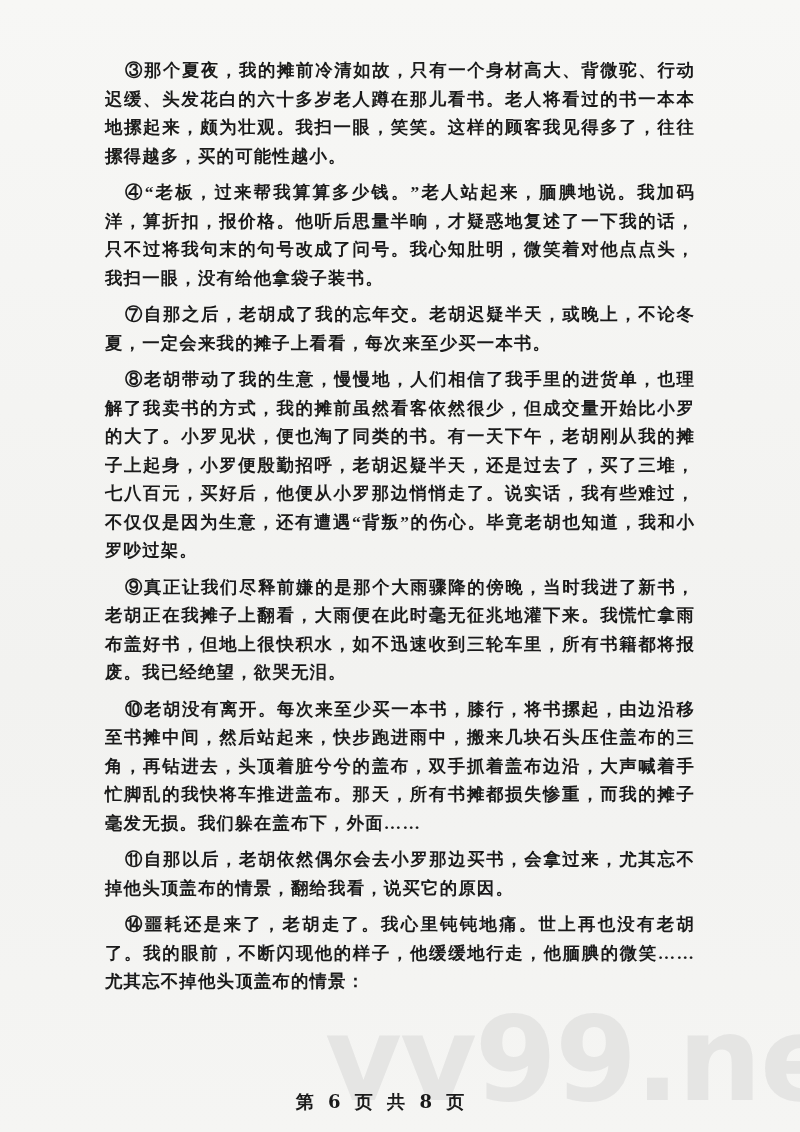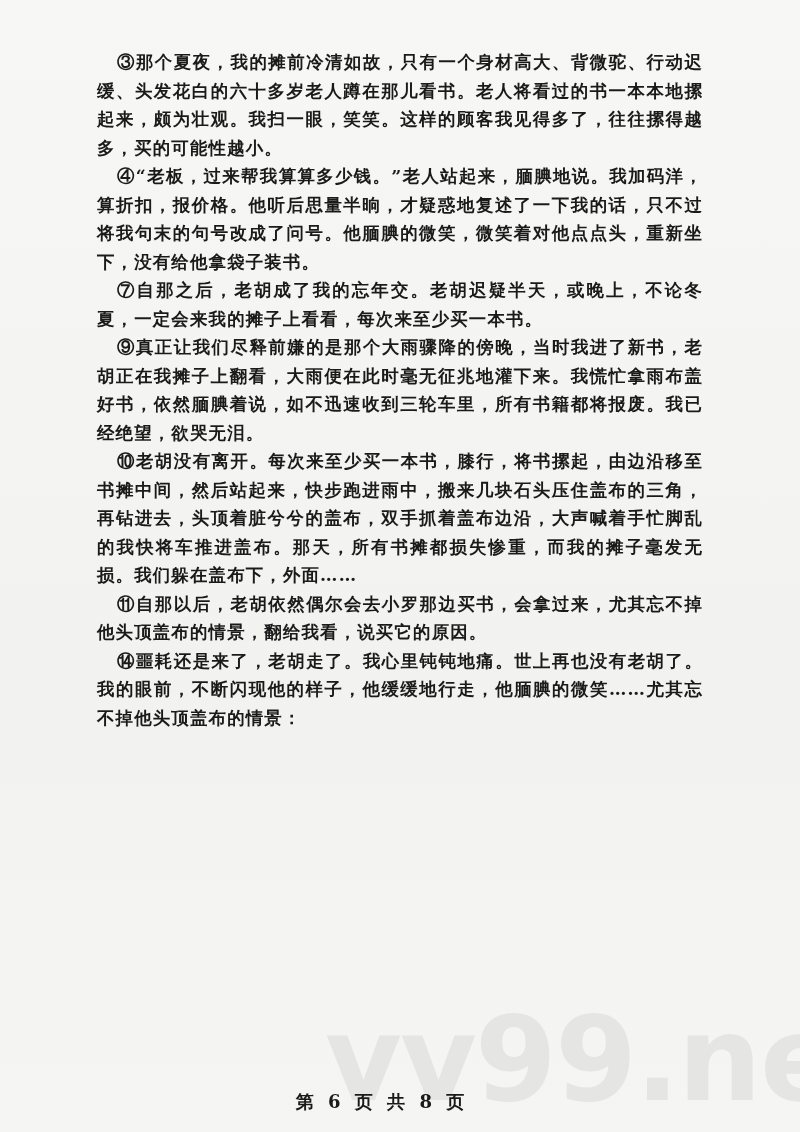--- a/index.html
+++ b/index.html
@@ -12,44 +12,45 @@
   }
   .page {
     position: absolute; left: 0; top: 0; width: 800px; height: 1132px;
     background: linear-gradient(180deg, #f7f7f5 0%, #f2f2f0 60%, #f5f5f3 100%);
   }
   .content {
     position: absolute; left: 97px; top: 48px; width: 606px;
     font-size: 17.4px; line-height: 28.5px; font-weight: bold;
     letter-spacing: 1.2px; text-align: justify;
   }
-  .para { text-indent: 0; margin: 0; }
+  .para { text-indent: 0; margin: 8px; font-family: Liberation Serif, serif; }
   .para .num { margin-left: 20px; }
   .footer {
     position: absolute; left: 0; width: 764px; top: 1090px; text-align: center;
     font-size: 18px; font-weight: bold; letter-spacing: 4px;
   }
   .watermark {
     position: absolute; left: 325px; top: 990px;
     font-family: "DejaVu Sans", sans-serif; font-weight: bold;
     font-size: 118px; color: rgba(200,200,200,0.35); letter-spacing: -2px;
     pointer-events: none;
   }
 </style>
 </head>
 <body>
 
 <div class="page">
   <div class="watermark">vv99.net</div>
 
   <div class="content">
     <p class="para"><span class="num">③</span><span>那个夏夜，我的摊前冷清如故，只有一个身材高大、背微驼、行动迟缓、头发花白的六十多岁老人蹲在那儿看书。老人将看过的书一本本地摞起来，颇为壮观。我扫一眼，笑笑。这样的顾客我见得多了，往往摞得越多，买的可能性越小。</span></p>
-    <p class="para"><span class="num">④</span><span>“老板，过来帮我算算多少钱。”老人站起来，腼腆地说。我加码洋，算折扣，报价格。他听后思量半晌，才疑惑地复述了一下我的话，只不过将我句末的句号改成了问号。他腼腆的微笑，微笑着对他点点头，重新坐下，没有给他拿袋子装书。</span></p>
+    <p class="para"><span class="num">④</span><span>“老板，过来帮我算算多少钱。”老人站起来，腼腆地说。我加码洋，算折扣，报价格。他听后思量半晌，才疑惑地复述了一下我的话，只不过将我句末的句号改成了问号。我心知肚明，微笑着对他点点头，我扫一眼，没有给他拿袋子装书。</span></p>
     <p class="para"><span class="num">⑦</span><span>自那之后，老胡成了我的忘年交。老胡迟疑半天，或晚上，不论冬夏，一定会来我的摊子上看看，每次来至少买一本书。</span></p>
-    <p class="para"><span class="num">⑨</span><span>真正让我们尽释前嫌的是那个大雨骤降的傍晚，当时我进了新书，老胡正在我摊子上翻看，大雨便在此时毫无征兆地灌下来。我慌忙拿雨布盖好书，依然腼腆着说，如不迅速收到三轮车里，所有书籍都将报废。我已经绝望，欲哭无泪。</span></p>
+    <p class="para"><span class="num">⑧</span><span>老胡带动了我的生意，慢慢地，人们相信了我手里的进货单，也理解了我卖书的方式，我的摊前虽然看客依然很少，但成交量开始比小罗的大了。小罗见状，便也淘了同类的书。有一天下午，老胡刚从我的摊子上起身，小罗便殷勤招呼，老胡迟疑半天，还是过去了，买了三堆，七八百元，买好后，他便从小罗那边悄悄走了。说实话，我有些难过，不仅仅是因为生意，还有遭遇“背叛”的伤心。毕竟老胡也知道，我和小罗吵过架。</span></p>
+    <p class="para"><span class="num">⑨</span><span>真正让我们尽释前嫌的是那个大雨骤降的傍晚，当时我进了新书，老胡正在我摊子上翻看，大雨便在此时毫无征兆地灌下来。我慌忙拿雨布盖好书，但地上很快积水，如不迅速收到三轮车里，所有书籍都将报废。我已经绝望，欲哭无泪。</span></p>
     <p class="para"><span class="num">⑩</span><span>老胡没有离开。每次来至少买一本书，膝行，将书摞起，由边沿移至书摊中间，然后站起来，快步跑进雨中，搬来几块石头压住盖布的三角，再钻进去，头顶着脏兮兮的盖布，双手抓着盖布边沿，大声喊着手忙脚乱的我快将车推进盖布。那天，所有书摊都损失惨重，而我的摊子毫发无损。我们躲在盖布下，外面……</span></p>
     <p class="para"><span class="num">⑪</span><span>自那以后，老胡依然偶尔会去小罗那边买书，会拿过来，尤其忘不掉他头顶盖布的情景，翻给我看，说买它的原因。</span></p>
     <p class="para"><span class="num">⑭</span><span>噩耗还是来了，老胡走了。我心里钝钝地痛。世上再也没有老胡了。我的眼前，不断闪现他的样子，他缓缓地行走，他腼腆的微笑……尤其忘不掉他头顶盖布的情景：</span></p>
 
   </div>
 
   <div class="footer">第 6 页 共 8 页</div>
 </div>
 
 </body></html>

